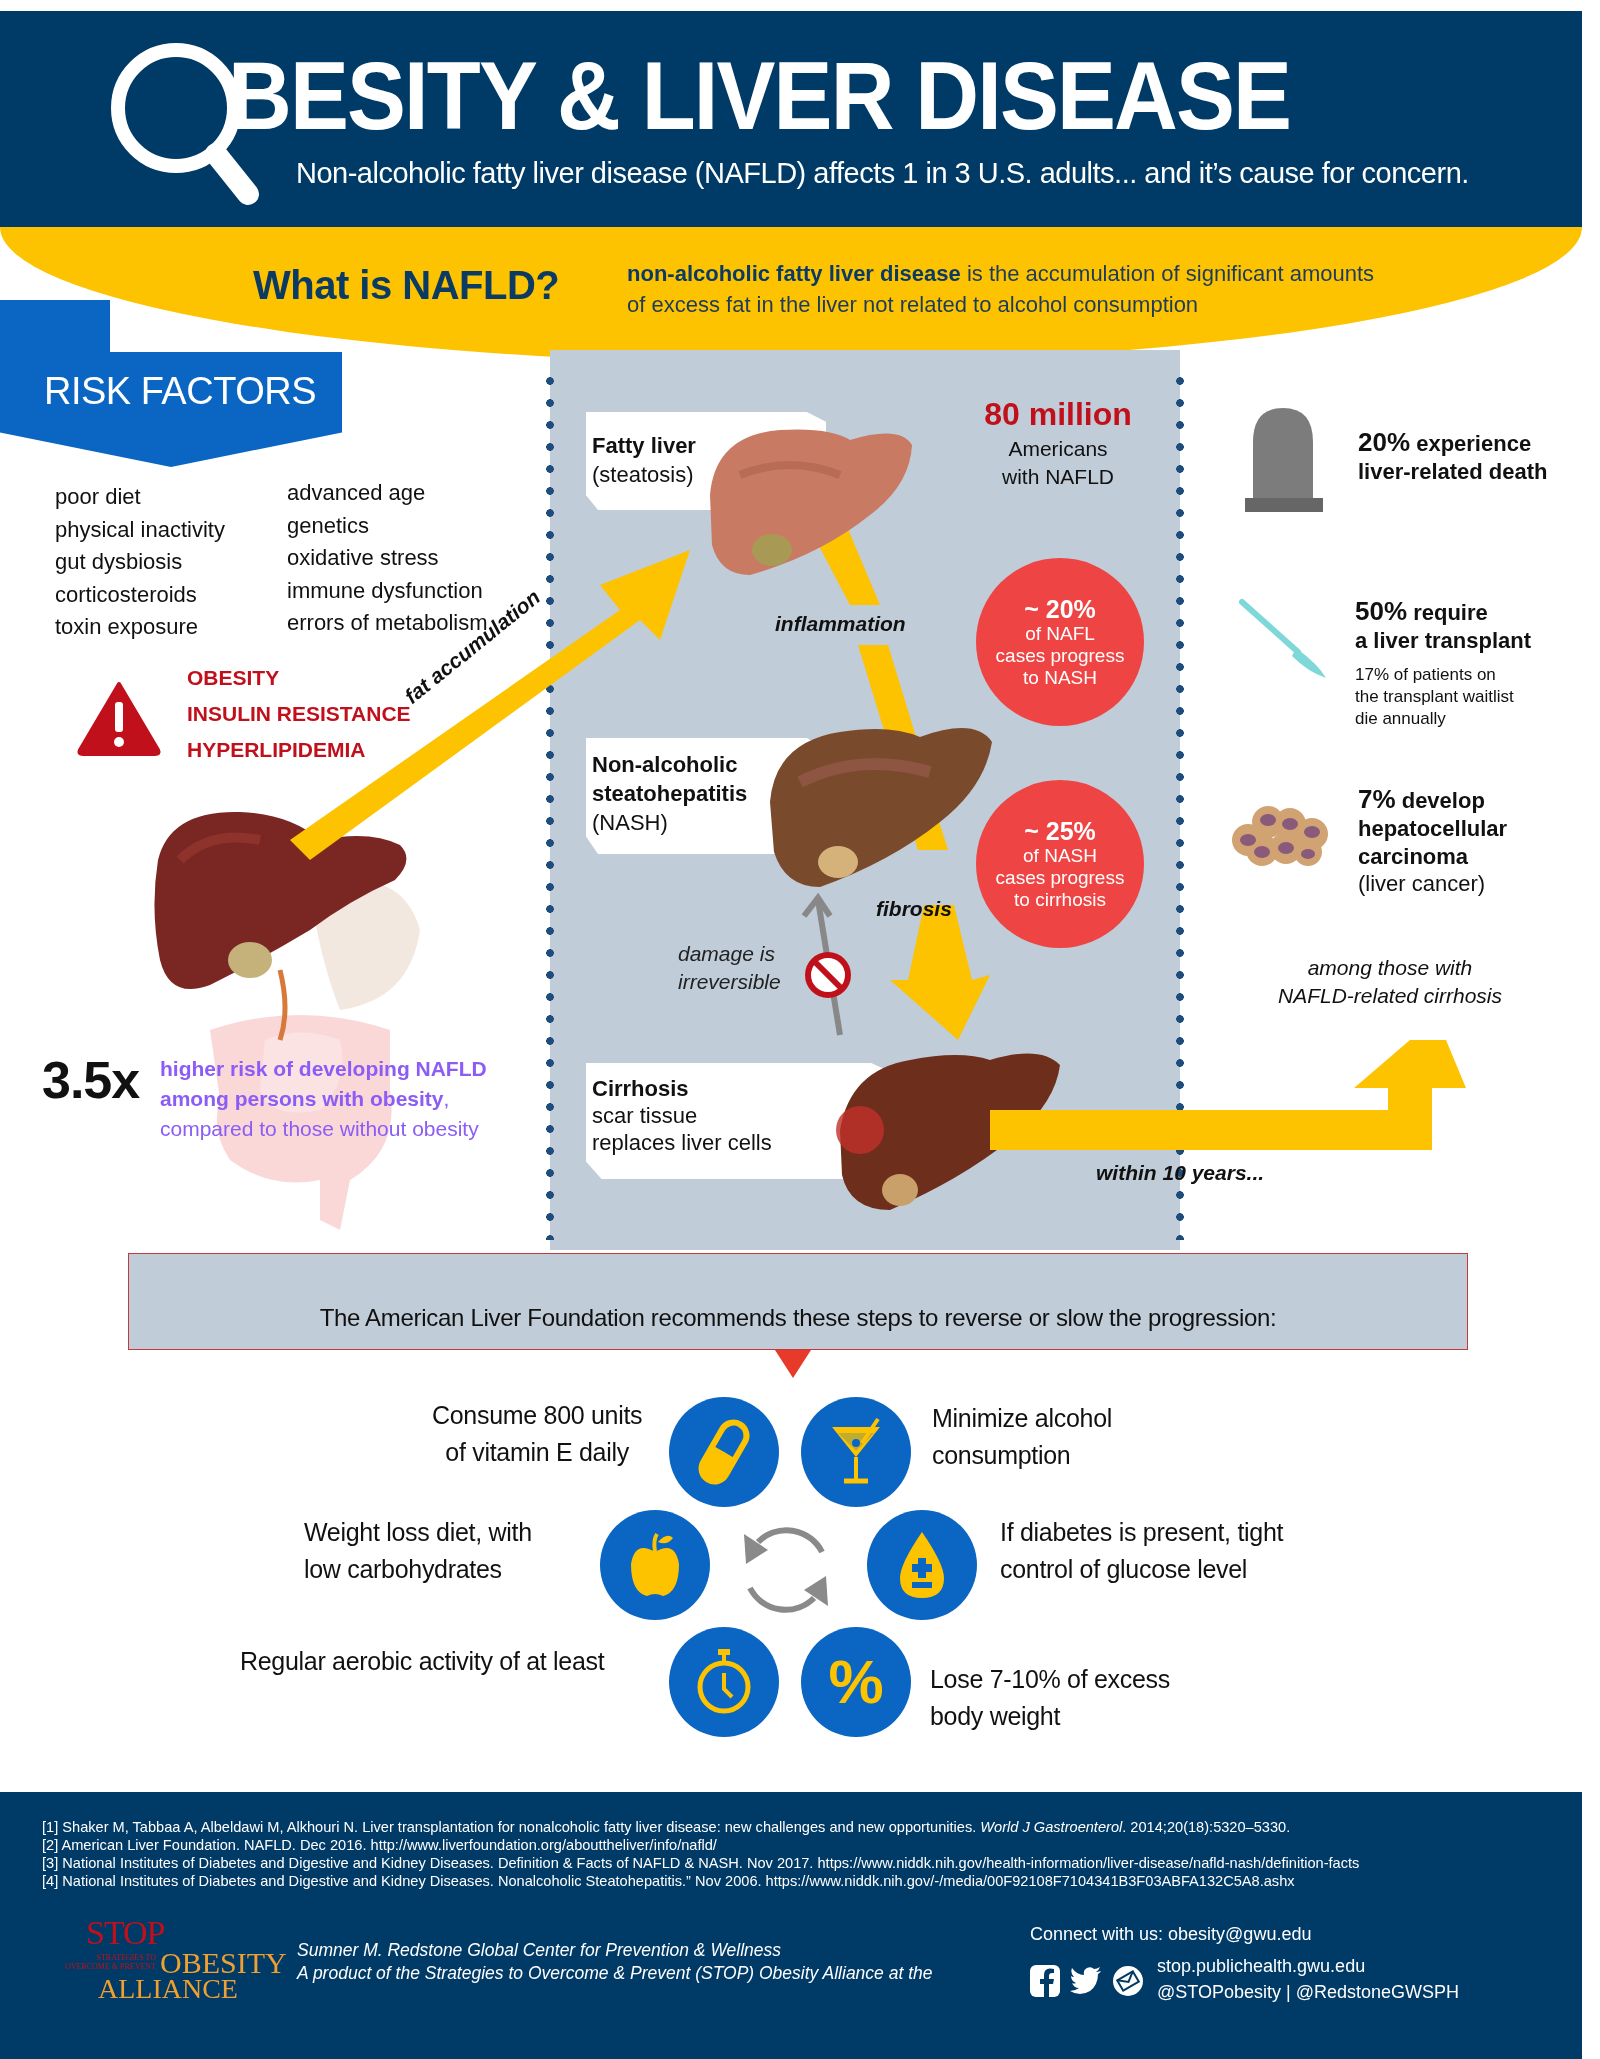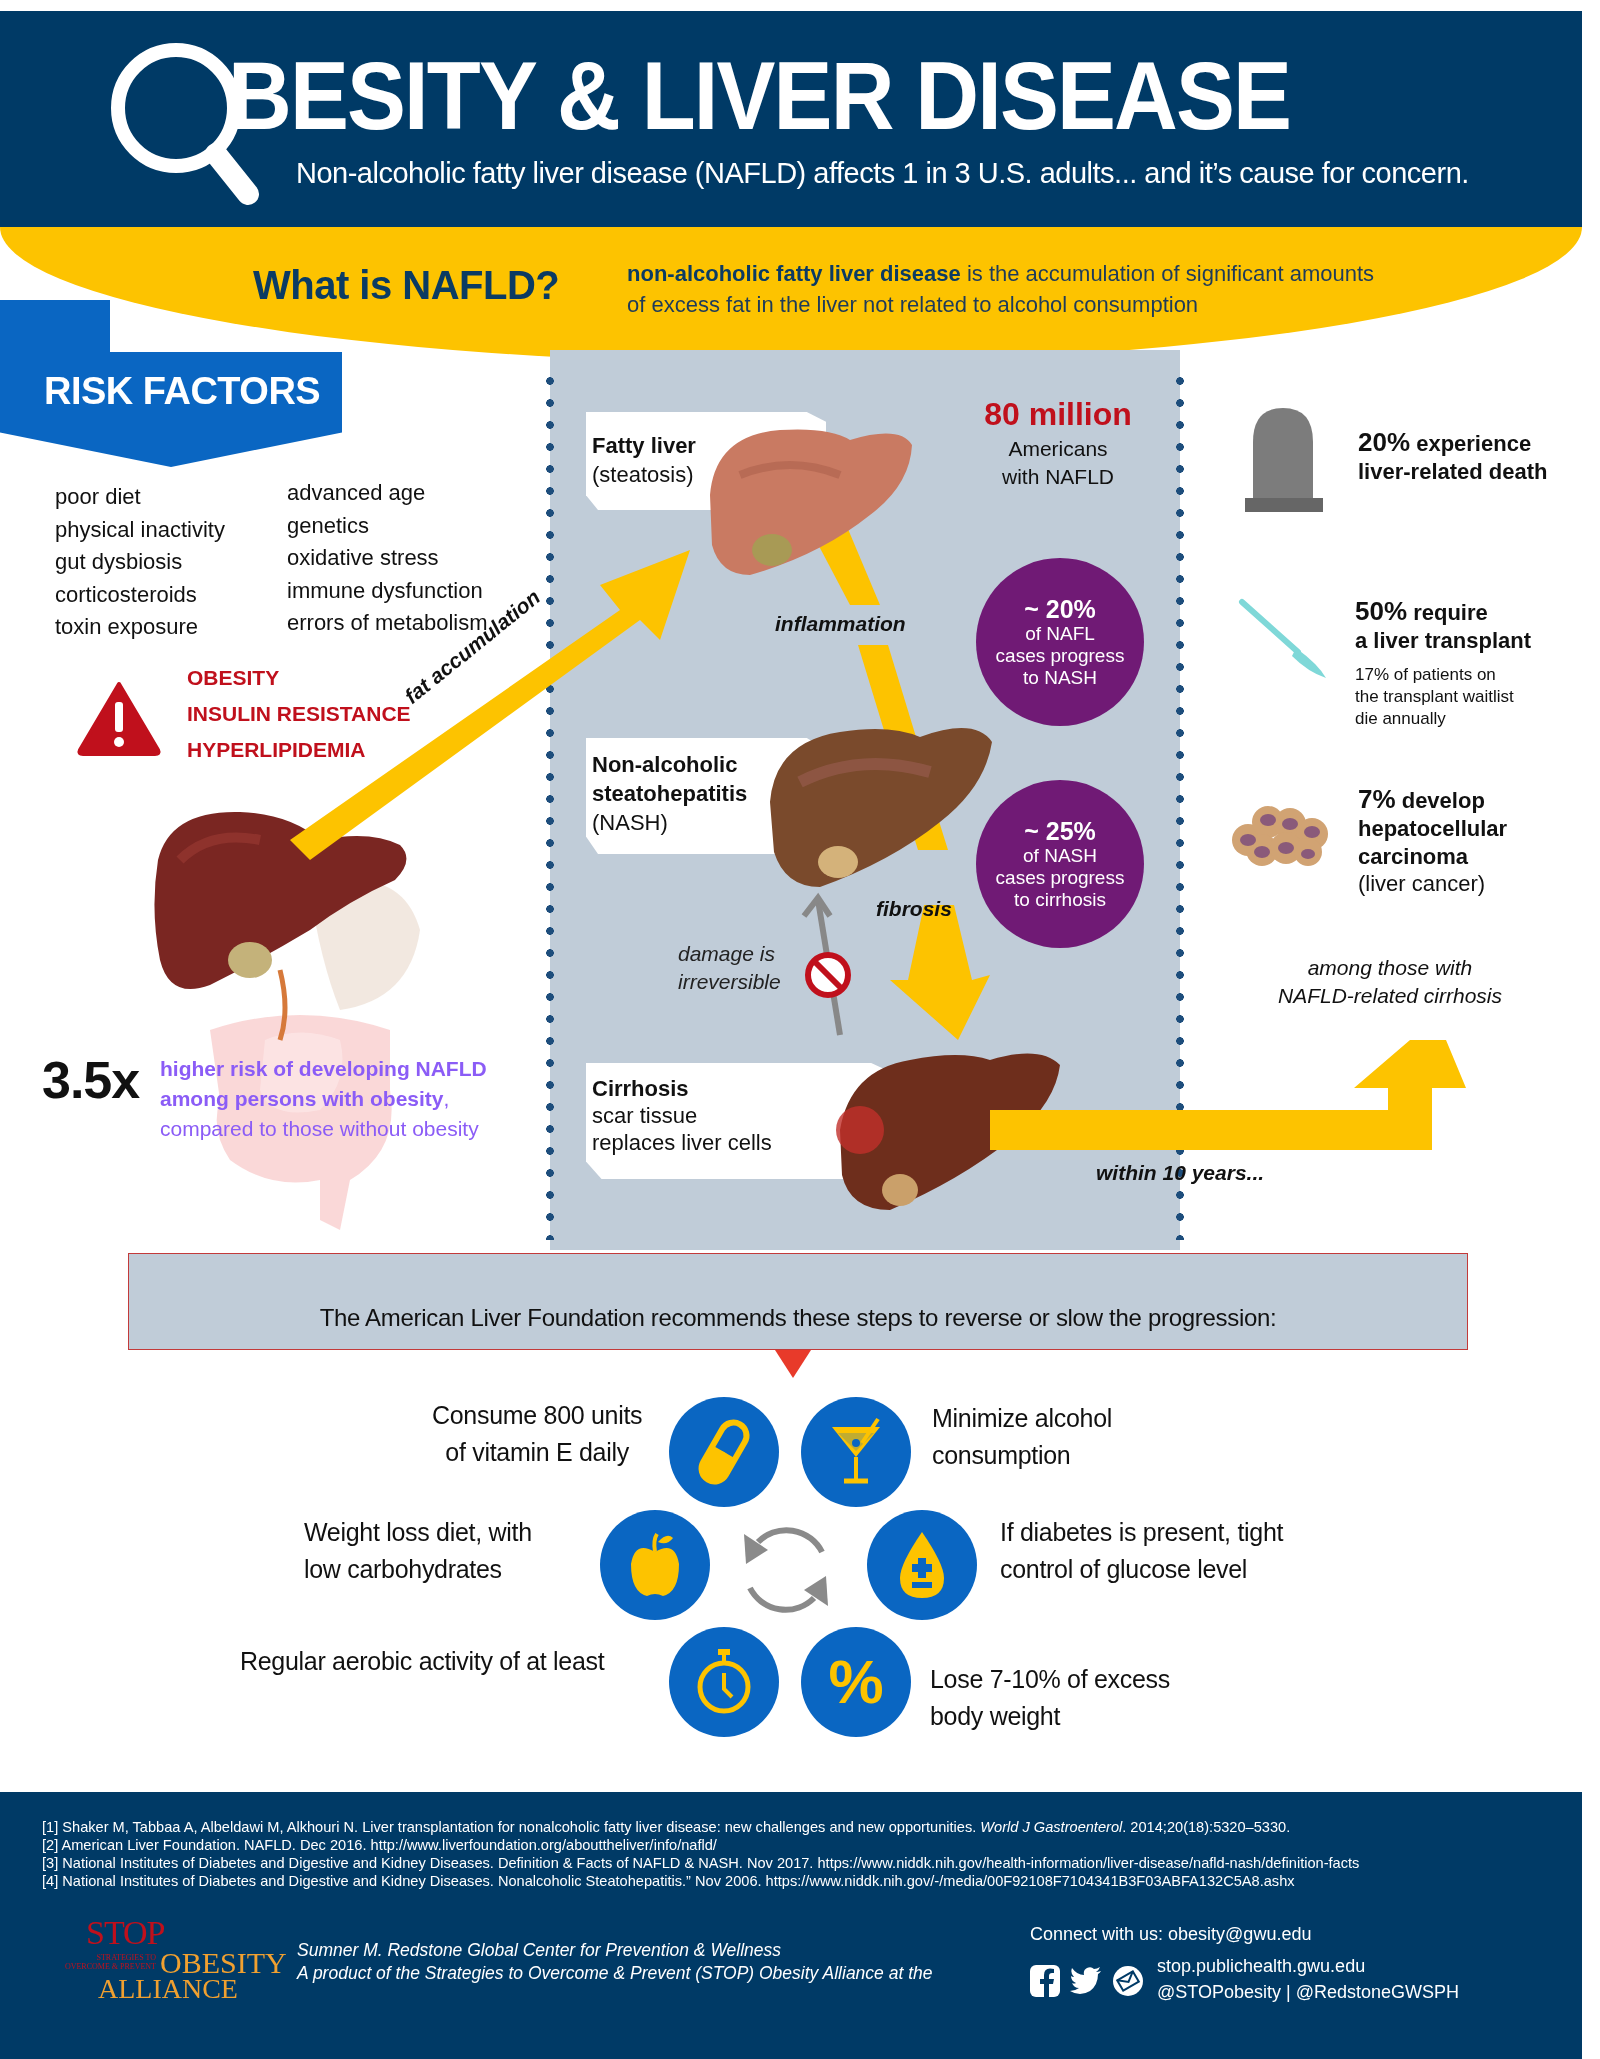--- a/index.html
+++ b/index.html
@@ -14,21 +14,21 @@
 
   
   #band { left: 0; top: 227px; width: 1582px; height: 136px; background: #fdc300; border-radius: 0 0 50% 50% / 0 0 100% 100%; }
   #band-left-blue { left: 0; top: 300px; width: 110px; height: 60px; background: #0a66c2; }
   #nafld-q { left: 253px; top: 263px; font-size: 40px; font-weight: 700; color: #0b3b63; white-space: nowrap; letter-spacing: -0.5px; }
   #nafld-def { left: 627px; top: 258px; width: 760px; font-size: 22px; line-height: 31px; color: #1e3b5a; }
   #nafld-def b { font-weight: 700; color: #0b3b63; }
 
   
   #risk-tab { left: 0; top: 352px; width: 342px; height: 115px; background: #0a66c2; clip-path: polygon(0 0,100% 0,100% 70%,50% 100%,0 70%); }
-  #risk-title { left: 44px; top: 370px; font-size: 38px; font-weight: 700; color: #fff; white-space: nowrap; letter-spacing: -0.5px; text-align: center; }
+  #risk-title { left: 44px; top: 370px; font-size: 38px; font-weight: 400; color: #fff; white-space: nowrap; letter-spacing: -0.5px; text-align: center; }
   .rf-list { font-size: 22px; line-height: 32.5px; color: #111; }
   #rf-col1 { left: 55px; top: 481px; }
   #rf-col2 { left: 287px; top: 477px; }
   #warn-icon { left: 76px; top: 680px; width: 86px; height: 76px; }
   #rf-major { left: 187px; top: 660px; font-size: 21px; font-weight: 700; color: #c0101c; line-height: 36px; }
 
   
   #panel { left: 550px; top: 350px; width: 630px; height: 900px; background: #c0ccd8; }
   .dots { top: 370px; width: 8px; height: 870px; background-image: radial-gradient(circle, #1d4d7c 3.6px, transparent 4px); background-size: 8px 22px; }
   #dots-left { left: 546px; }
@@ -39,21 +39,21 @@
   #stage2-box { left: 586px; top: 738px; width: 240px; height: 116px; }
   #stage3-box { left: 586px; top: 1063px; width: 310px; height: 116px; }
   .stage-text { font-size: 22px; line-height: 29px; color: #111; }
   .stage-text b { font-weight: 700; }
   #stage1-text { left: 592px; top: 431px; }
   #stage2-text { left: 592px; top: 750px; }
   #stage3-text { left: 592px; top: 1075px; line-height: 27px; }
   #stat-80m-num { left: 968px; top: 396px; width: 180px; text-align: center; font-size: 32px; font-weight: 700; color: #c0101c; white-space: nowrap; }
   #stat-80m-sub { left: 968px; top: 435px; width: 180px; text-align: center; font-size: 21px; line-height: 28px; color: #111; }
 
-  .bubble { width: 168px; height: 168px; border-radius: 50%; background: #701a75; color: #fff; text-align: center; display: flex; flex-direction: column; justify-content: center; }
+  .bubble { width: 168px; height: 168px; border-radius: 50%; background: #ef4444; color: #fff; text-align: center; display: flex; flex-direction: column; justify-content: center; }
   .bubble .big { font-size: 25px; font-weight: 700; line-height: 28px; }
   .bubble .small { font-size: 19px; line-height: 22px; }
   #bubble1 { left: 976px; top: 558px; }
   #bubble2 { left: 976px; top: 780px; }
 
   .italic-label { font-style: italic; font-weight: 700; font-size: 21px; color: #111; white-space: nowrap; }
   #lbl-inflammation { left: 775px; top: 612px; }
   #lbl-fibrosis { left: 876px; top: 897px; }
   #lbl-damage { left: 678px; top: 940px; font-style: italic; font-size: 21px; line-height: 28px; color: #222; }
   #lbl-fat { left: 400px; top: 690px; transform: rotate(-39deg); transform-origin: left top; font-style: italic; font-size: 21px; font-weight: 700; color: #111; white-space: nowrap; }

